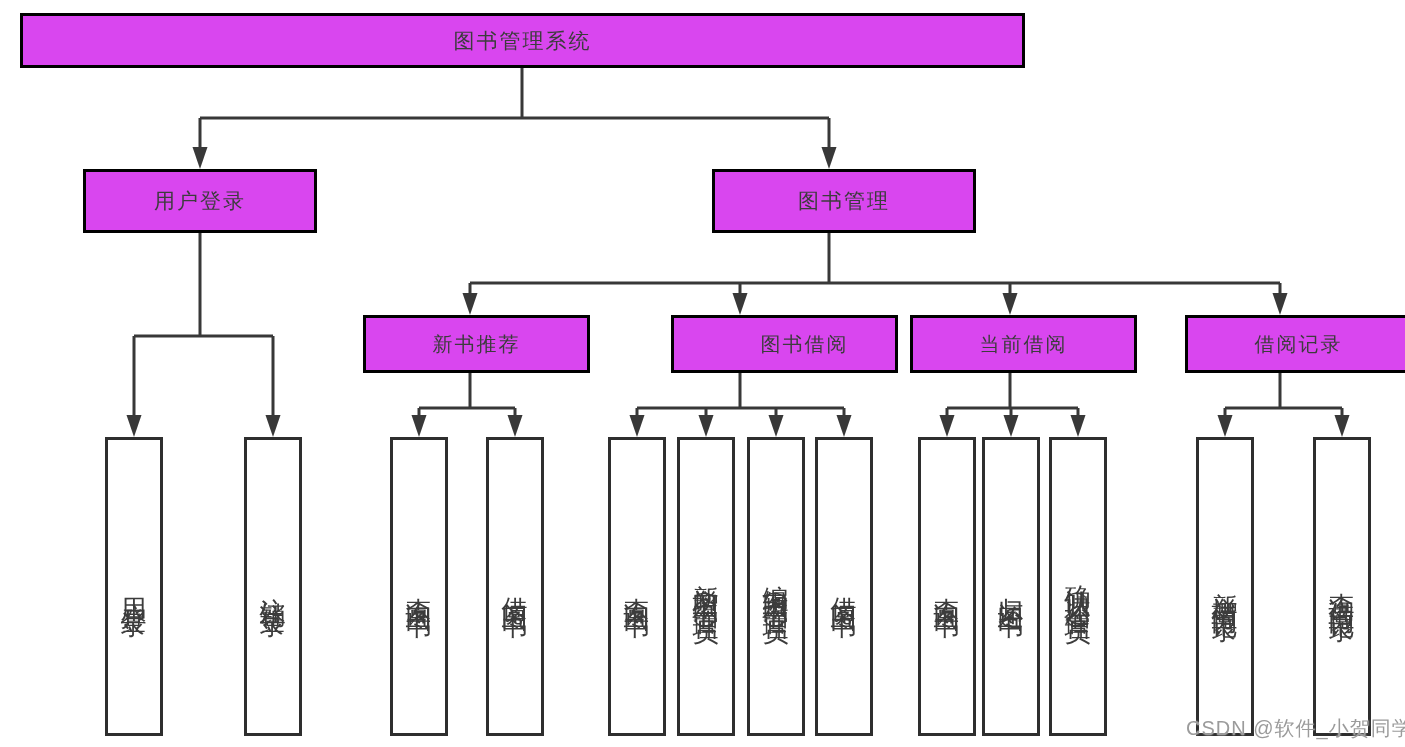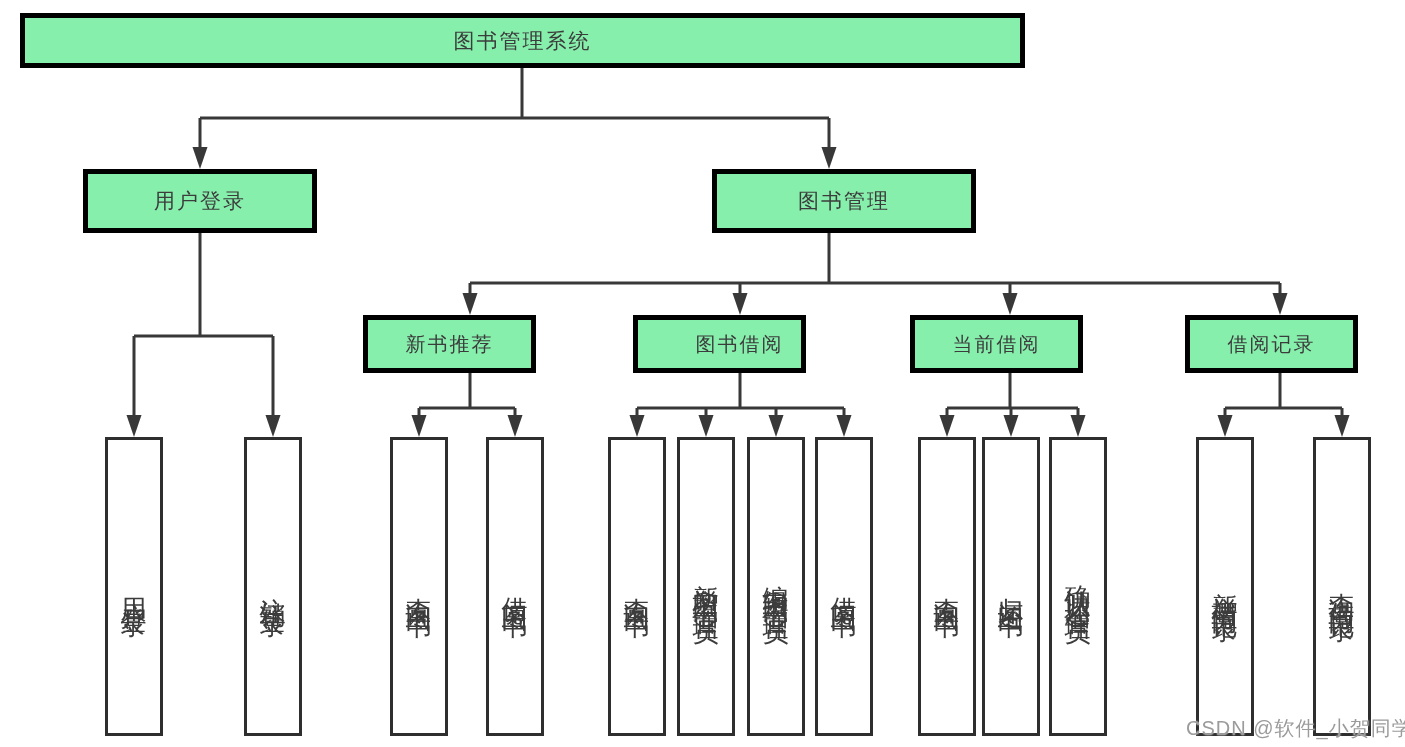--- a/index.html
+++ b/index.html
@@ -4,30 +4,30 @@
 <style>
   html,body{margin:0;padding:0;background:#ffffff;}
   .stage{
     position:relative; width:1405px; height:747px; background:#ffffff;
     font-family:"Liberation Sans","DejaVu Sans",sans-serif; overflow:hidden;
   }
   .connectors{position:absolute; left:0; top:0; z-index:0;}
   .connectors path{fill:none; stroke:#383838; stroke-width:3;}
   .connectors polygon{fill:#383838; stroke:none;}
   .hbox{
-    position:absolute; z-index:1; background:#86efac;
-    border:5px solid #000000; box-sizing:border-box;
+    position:absolute; z-index:1; background:#d946ef;
+    border:3px solid #000000; box-sizing:border-box;
     display:flex; align-items:center; justify-content:center;
     font-size:21px; color:#3c3c3c; letter-spacing:2px; white-space:nowrap;
   }
   .root-box{left:20px; top:13px; width:1005px; height:55px;}
   .lvl2-a{left:83px;  top:169px; width:234px; height:64px;}
   .lvl2-b{left:712px; top:169px; width:264px; height:64px;}
-  .lvl3{top:315px; width:173px; height:58px; font-size:20px;justify-content:center;}
-  .l3-1{left:363px;} .l3-2{left:633px;padding-left:40px;} .l3-3{left:903px;margin-left:7px;} .l3-4{left:1185px;}
+  .lvl3{top:315px; width:227px; height:58px; font-size:20px;justify-content:center;}
+  .l3-1{left:363px;} .l3-2{left:671px;padding-left:40px;} .l3-3{left:903px;margin-left:7px;} .l3-4{left:1185px;}
   .leaf{
     position:absolute; z-index:1; top:437px; width:58px; height:299px;
     background:#ffffff; border:3px solid #2e2e2e; box-sizing:border-box;
     display:flex; align-items:center; justify-content:center;
   }
   .leaf .vtext{
     writing-mode:vertical-rl; text-orientation:mixed;
     font-size:26px; line-height:1; letter-spacing:5px; color:#3c3c3c;
   }
   .lf-1{left:105px;}  .lf-2{left:244px;}  .lf-3{left:390px;}  .lf-4{left:486px;}

